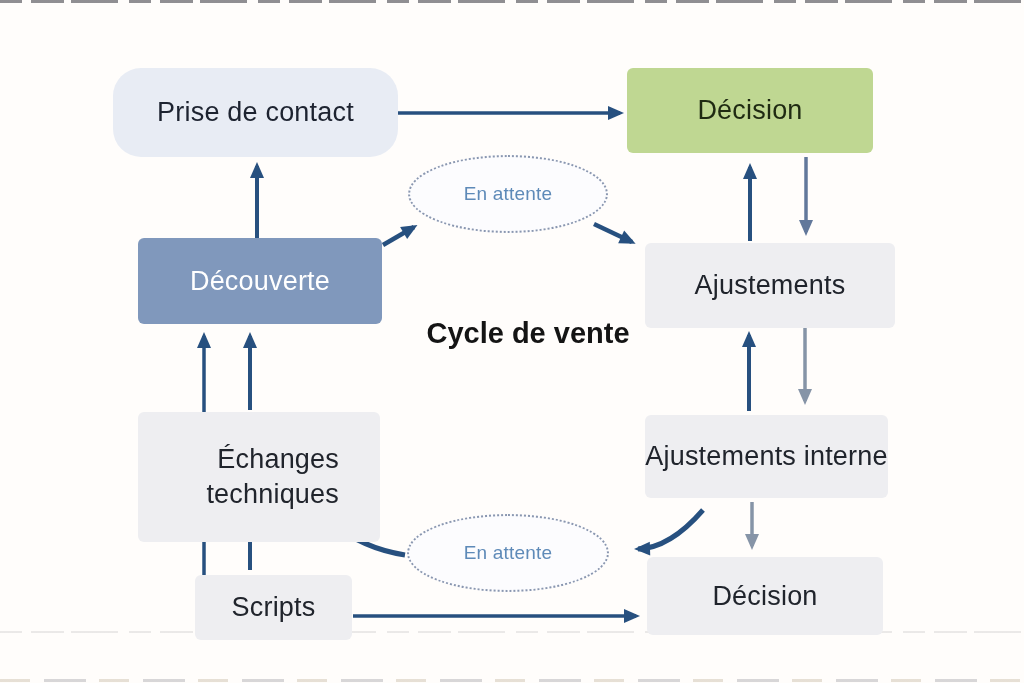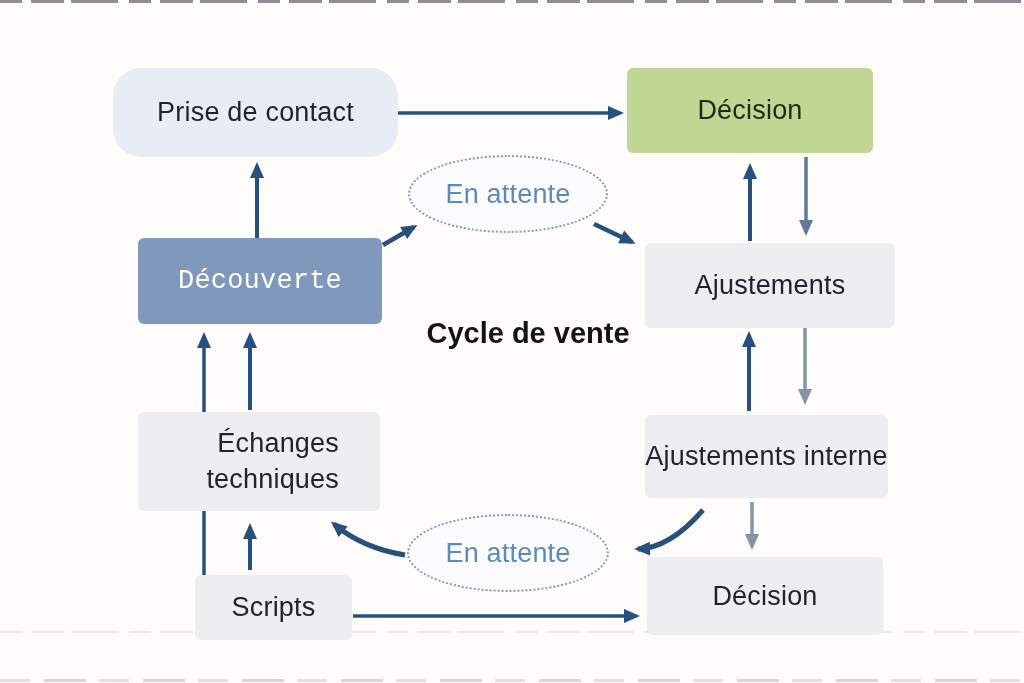--- a/index.html
+++ b/index.html
@@ -23,33 +23,33 @@
     text-align:right;
     font-size:27px;
     color:#20242c;
     letter-spacing:.2px;
     z-index:2;
     box-sizing:border-box;
   }
   .node.rect{border-radius:6px;background:#eeeef1;}
   .node.prise{left:113px;top:68px;width:285px;height:89px;background:#e8ecf4;border-radius:28px;color:#1d2330;}
   .node.decision-top{left:627px;top:68px;width:246px;height:85px;background:#bfd792;color:#1f2a12;}
-  .node.decouverte{left:138px;top:238px;width:244px;height:86px;background:#8098bc;color:#ffffff;font-family:Liberation Mono, monospace;}
+  .node.decouverte{left:138px;top:238px;width:244px;height:86px;background:#8098bc;color:#ffffff;}
   .node.ajustements{left:645px;top:243px;width:250px;height:85px;}
-  .node.echanges{left:138px;top:412px;width:242px;height:99px;line-height:1.3;}
+  .node.echanges{left:138px;top:412px;width:242px;height:130px;line-height:1.3;}
   .node.echanges .wrap{width:160px;}
   .node.validation{left:645px;top:415px;width:243px;height:83px;}
   .node.scripts{left:195px;top:575px;width:157px;height:65px;}
   .node.decision-bottom{left:647px;top:557px;width:236px;height:78px;}
   .node.waiting{
     border:2px dotted #8a97b0;
     border-radius:50%;
     background:#fcfcfe;
     color:#5e8ab8;
-    font-size:27px;
+    font-size:19px;
   }
   .node.waiting-top{left:408px;top:155px;width:200px;height:78px;}
   .node.waiting-bottom{left:407px;top:514px;width:202px;height:78px;}
   .diagram-title{
     position:absolute;left:378px;top:314px;width:300px;
     text-align:center;
     font-size:29px;font-weight:700;color:#141414;
     line-height:1.32;
     z-index:2;
   }

